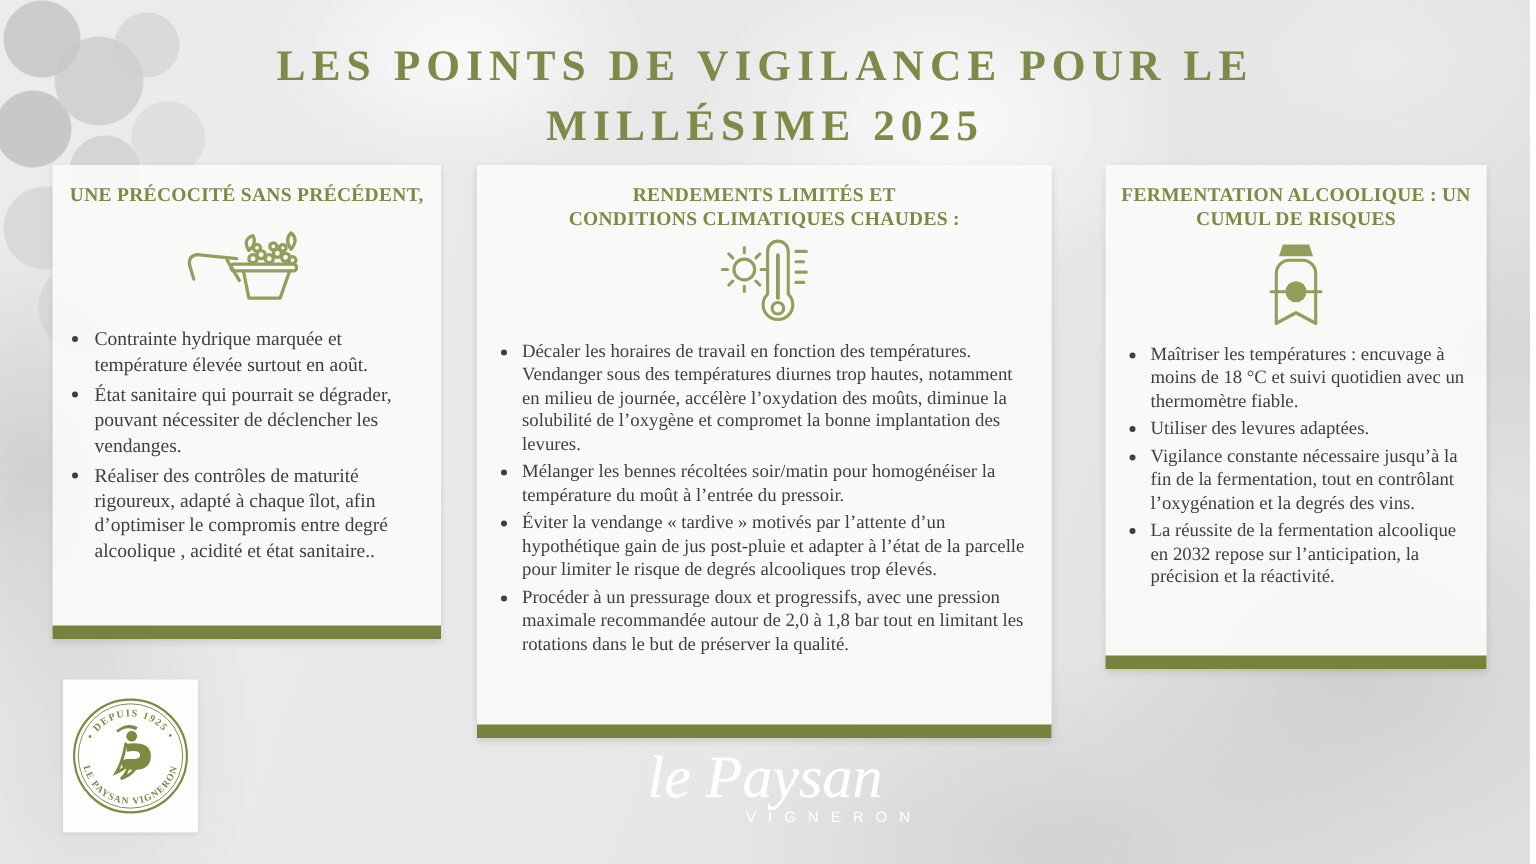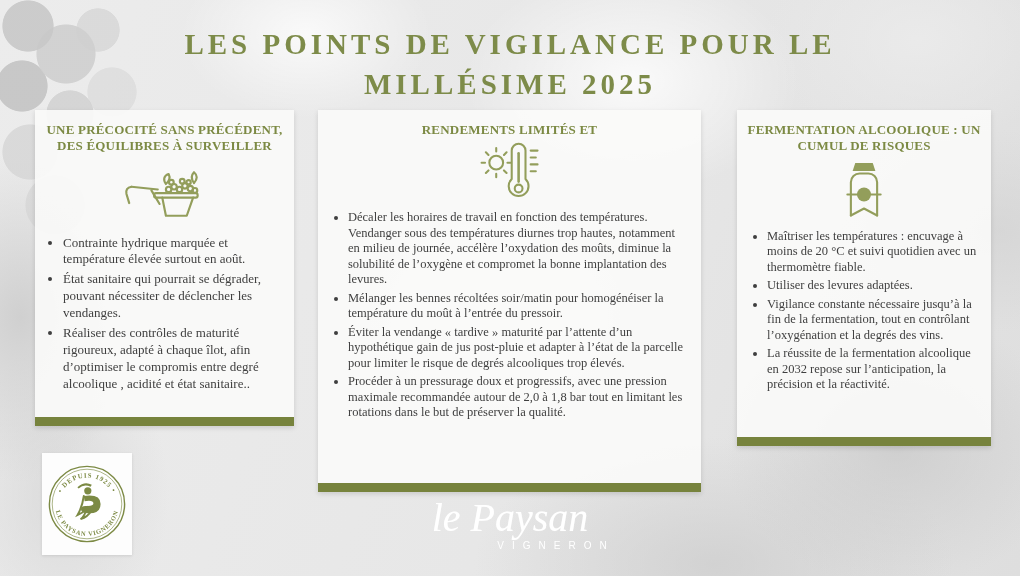--- a/index.html
+++ b/index.html
@@ -80,21 +80,20 @@
 
   <div class="title">
     <div>LES POINTS DE VIGILANCE POUR LE</div>
     <div>MILLÉSIME 2025</div>
   </div>
 
   <div class="card card-1">
     <div class="card-content">
       <div class="card-header">
         <div>UNE PRÉCOCITÉ SANS PRÉCÉDENT,</div>
-        <div>DES ÉQUILIBRES À SURVEILLER</div>
       </div>
       <div class="icon-wrap">
         <svg width="88" height="58" viewBox="0 0 96 64" fill="none" stroke="var(--c-icon,#939e5b)" stroke-width="2.4" stroke-linecap="round" stroke-linejoin="round">
           <path d="M11 24 q-7 1 -5.5 8 l3 10"></path>
           <path d="M11 24 L40 27"></path>
           <path d="M33 28 l9 15"></path>
           <rect x="36" y="31" width="48" height="5" rx="2"></rect>
           <path d="M45 36 l4 20 h23 l7 -20"></path>
           <circle cx="52" cy="27" r="3"></circle>
             <circle cx="58" cy="24" r="3"></circle>
@@ -115,35 +114,36 @@
         <li>Réaliser des contrôles de maturité rigoureux, adapté à chaque îlot, afin d’optimiser le compromis entre degré alcoolique , acidité et état sanitaire..</li>
       </ul>
     </div>
     <div class="accent-bar"></div>
   </div>
 
   <div class="card card-2">
     <div class="card-content">
       <div class="card-header">
         <div>RENDEMENTS LIMITÉS ET</div>
+        <div>CONDITIONS CLIMATIQUES CHAUDES :</div>
       </div>
       <div class="icon-wrap">
         <svg width="62" height="66" viewBox="0 0 72 76" fill="none" stroke="var(--c-icon,#939e5b)" stroke-width="2.4" stroke-linecap="round" stroke-linejoin="round">
           <circle cx="20" cy="26" r="8"></circle>
           <path d="M20 13 v-4 M20 39 v4 M7 26 h-4 M33 26 h4 M11 17 l-3 -3 M29 17 l3 -3 M11 35 l-3 3 M29 35 l3 3"></path>
           <path d="M46 4 a8 8 0 0 1 8 8 v33 a11.5 11.5 0 1 1 -16 0 v-33 a8 8 0 0 1 8 -8 z"></path>
           <line x1="46" y1="15" x2="46" y2="48" stroke-width="3"></line>
           <circle cx="46" cy="56" r="4.5"></circle>
           <path d="M60 12 h8 M60 20 h6 M60 28 h8 M60 36 h6"></path>
         </svg>
       </div>
       <ul class="bullets">
         <li>Décaler les horaires de travail en fonction des températures. Vendanger sous des températures diurnes trop hautes, notamment en milieu de journée, accélère l’oxydation des moûts, diminue la solubilité de l’oxygène et compromet la bonne implantation des levures.</li>
         <li>Mélanger les bennes récoltées soir/matin pour homogénéiser la température du moût à l’entrée du pressoir.</li>
-        <li>Éviter la vendange « tardive » maturité par l’attente d’un hypothétique gain de jus post-pluie et adapter à l’état de la parcelle pour limiter le risque de degrés alcooliques trop élevés.</li>
+        <li>Éviter la vendange « tardive » motivés par l’attente d’un hypothétique gain de jus post-pluie et adapter à l’état de la parcelle pour limiter le risque de degrés alcooliques trop élevés.</li>
         <li>Procéder à un pressurage  doux et progressifs, avec une pression maximale recommandée autour de 2,0 à 1,8 bar tout en limitant les rotations dans le but de préserver la qualité.</li>
       </ul>
     </div>
     <div class="accent-bar"></div>
   </div>
 
   <div class="card card-3">
     <div class="card-content">
       <div class="card-header">
         <div>FERMENTATION ALCOOLIQUE : UN</div>
@@ -152,21 +152,21 @@
       <div class="icon-wrap">
         <svg width="56" height="64" viewBox="0 0 64 72" fill="none" stroke="var(--c-icon,#939e5b)" stroke-width="2.4" stroke-linecap="round" stroke-linejoin="round">
           <path d="M22 4 h20 l3 9 h-26 z" fill="var(--c-icon,#939e5b)" stroke="none"></path>
           <path d="M17 64 V26 a10 10 0 0 1 10 -10 h10 a10 10 0 0 1 10 10 v38"></path>
           <path d="M17 64 L32 56 L47 64"></path>
           <line x1="13" y1="40" x2="51" y2="40"></line>
           <circle cx="32" cy="40" r="8" fill="var(--c-icon,#939e5b)" stroke="none"></circle>
         </svg>
       </div>
       <ul class="bullets">
-        <li>Maîtriser les températures : encuvage à moins de 20 °C et suivi quotidien avec un thermomètre fiable.</li>
+        <li>Maîtriser les températures : encuvage à moins de 18 °C et suivi quotidien avec un thermomètre fiable.</li>
         <li>Utiliser des levures adaptées.</li>
         <li>Vigilance constante nécessaire jusqu’à la fin de la fermentation, tout en contrôlant l’oxygénation et la degrés des vins.</li>
         <li>La réussite de la fermentation alcoolique en 2032 repose sur l’anticipation, la précision et la réactivité.</li>
       </ul>
     </div>
     <div class="accent-bar"></div>
   </div>
 
   <div class="stamp-box">
     <svg width="80" height="80" viewBox="0 0 100 100">

